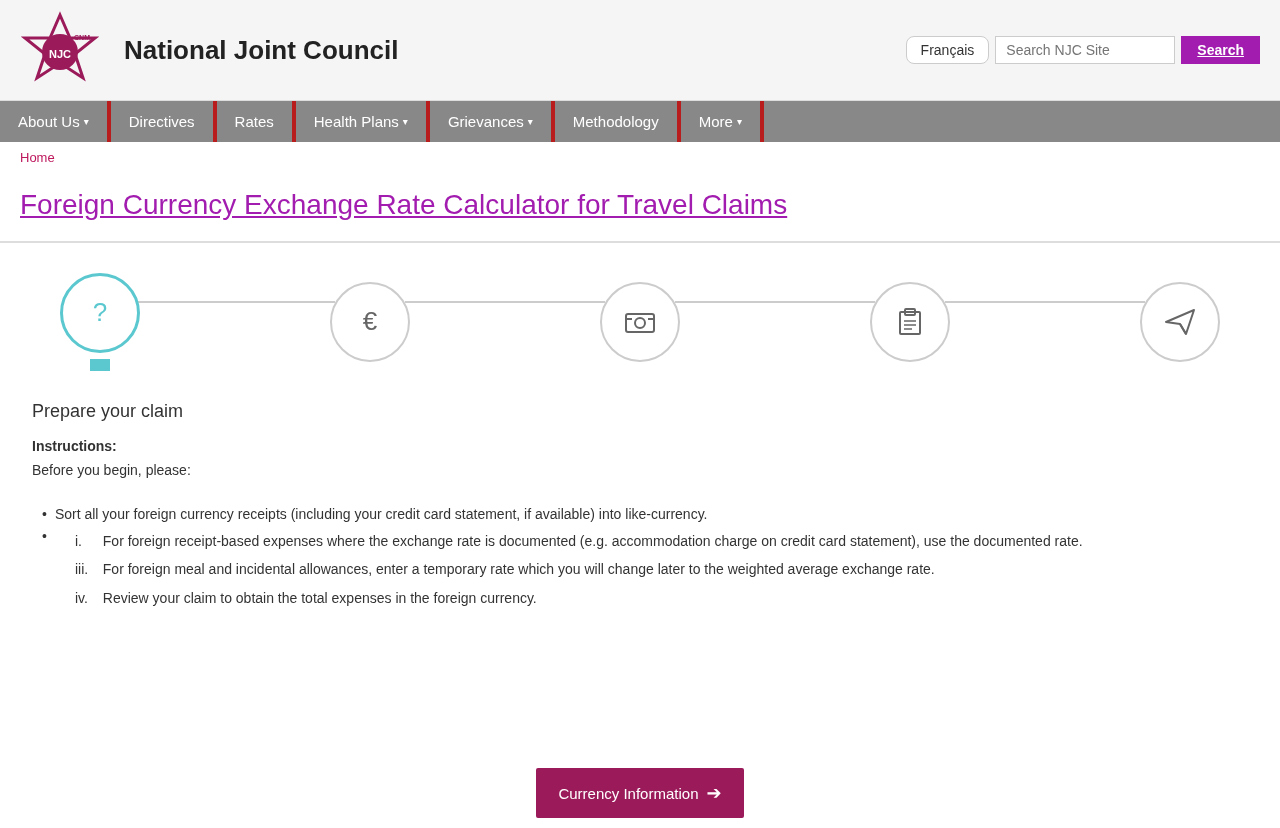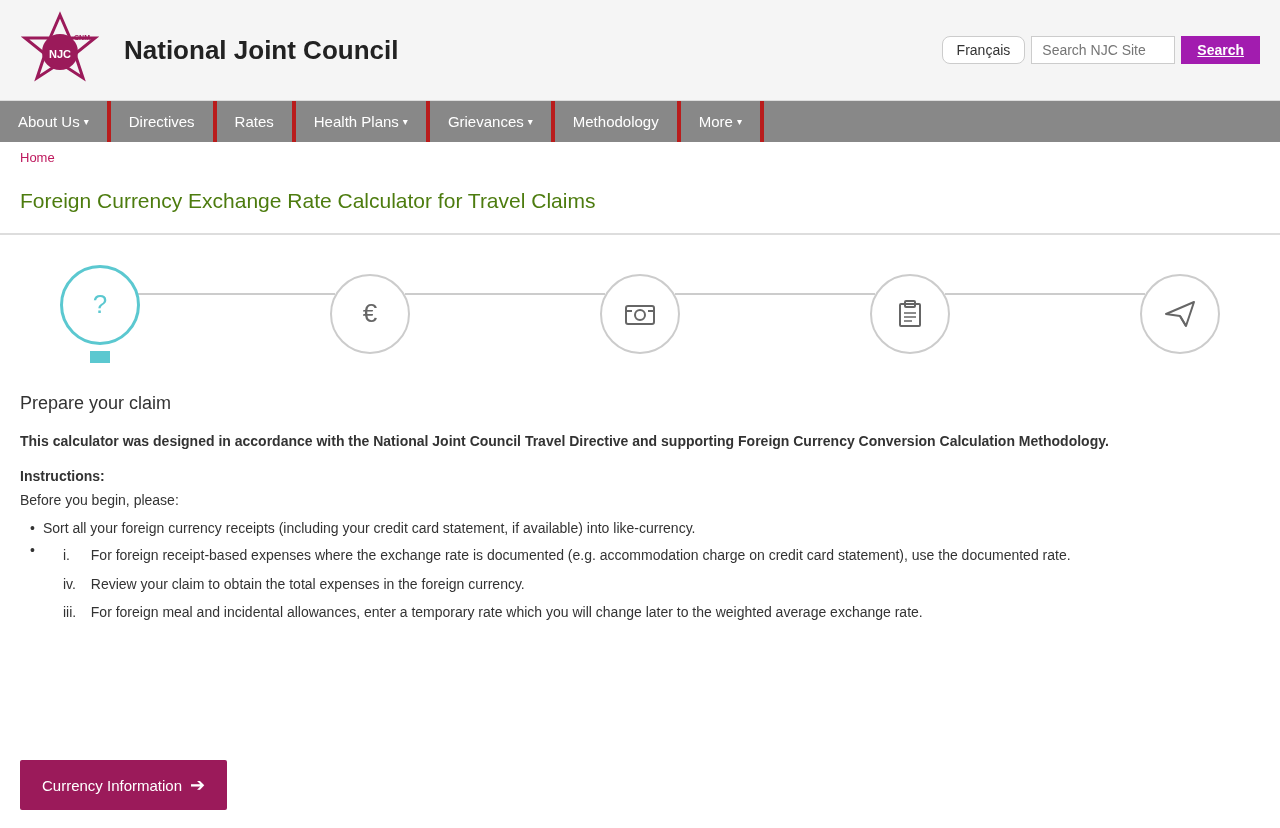--- a/index.html
+++ b/index.html
@@ -38,21 +38,21 @@
       border: 1px solid #ccc;
       padding: 5px 14px;
       cursor: pointer;
       color: #333;
       font-size: 14px;
       border-radius: 8px;
     }
     #search-input {
       border: 1px solid #ccc;
       padding: 5px 10px;
-      width: 144px;
+      width: 180px;
       font-size: 14px;
       outline: none;
     }
     #search-btn {
       background: #a21caf;
       color: #fff;
       border: none;
       padding: 6px 16px;
       cursor: pointer;
       font-size: 14px;
@@ -85,23 +85,24 @@
       font-size: 13px;
     }
     #breadcrumb a { color: #be185d; text-decoration: none; }
 
     
     #page-title-area {
       padding: 16px 20px 20px;
       border-bottom: 2px solid #ddd;
     }
     #page-title {
-      font-size: 21px;
+      font-size: 28px;
       font-weight: 300;
-      color: #4d7c0f;
+      color: #a21caf;
+      text-decoration: underline;
     }
 
     
     #stepper {
       display: flex;
       align-items: center;
       justify-content: space-between;
       padding: 30px 60px 0;
       position: relative;
     }
@@ -140,39 +141,39 @@
       width: 0;
       height: 0;
       border-left: 10px solid #5bc8d0;
       border-right: 10px solid #5bc8d0;
       border-top: 12px solid #5bc8d0;
       margin-top: 6px;
     }
 
     
     #content {
-      padding: 30px 20px 20px;
+      padding: 30px 32px 20px;
     }
     #prepare-title {
       font-size: 18px;
       font-weight: normal;
       margin-bottom: 16px;
       color: #333;
     }
     #intro-text {
       font-weight: bold;
       margin-bottom: 16px;
       line-height: 1.6;
     }
     #instructions-label {
       font-weight: bold;
       margin-bottom: 8px;
     }
     #before-text {
-      margin-bottom: 12px;
+      margin-bottom: 28px;
     }
     #instructions-list {
       list-style: none;
       padding-left: 10px;
     }
     #instructions-list > li {
       margin-bottom: 6px;
       display: flex;
       gap: 8px;
     }
@@ -191,26 +192,26 @@
     }
     .sub-list li .roman {
       display: inline-block;
       width: 24px;
       flex-shrink: 0;
     }
 
     
     #footer-bar {
       position: fixed;
-      bottom: 8px;
+      bottom: 0;
       right: 0;
       padding: 10px 20px;
       background: transparent;
       display: flex;
-      justify-content: flex-start;
+      justify-content: center;
       width: 100%;
     }
     #currency-info-btn {
       background: #9b1a5a;
       color: #fff;
       border: none;
       padding: 14px 22px;
       font-size: 15px;
       cursor: pointer;
       display: flex;
@@ -308,32 +309,31 @@
         <svg width="36" height="36" viewBox="0 0 36 36">
           <polygon points="4,18 32,6 24,30 18,20" fill="none" stroke="#666" stroke-width="2" stroke-linejoin="round"></polygon>
           <line x1="18" y1="20" x2="24" y2="30" stroke="#666" stroke-width="2"></line>
         </svg>
       </div>
     </div>
   </div>
 
 <div id="content">
   <div id="prepare-title">Prepare your claim</div>
-  <p id="intro-text">This calculator was designed in accordance with the National Joint Council Travel Directive and supporting Foreign Currency Conversion Calculation Methodology.</p>
   <p id="instructions-label">Instructions:</p>
   <p id="before-text">Before you begin, please:</p>
   <ul id="instructions-list">
   <li>
         <span>Sort all your foreign currency receipts (including your credit card statement, if available) into like-currency.</span>
       </li>
       <li>
         <ol class="sub-list">
           <li><span class="roman">i.</span> For foreign receipt-based expenses where the exchange rate is documented (e.g. accommodation charge on credit card statement), use the documented rate.</li>
+          <li><span class="roman">iii.</span> For foreign meal and incidental allowances, enter a temporary rate which you will change later to the weighted average exchange rate.</li>
           <li><span class="roman">iv.</span> Review your claim to obtain the total expenses in the foreign currency.</li>
-          <li><span class="roman">iii.</span> For foreign meal and incidental allowances, enter a temporary rate which you will change later to the weighted average exchange rate.</li>
         </ol>
       </li>
     </ul>
 </div>
 
 <div id="footer-bar">
   <button id="currency-info-btn">
     <span>Currency Information</span>
     <span class="arrow-icon">➔</span>
   </button>

